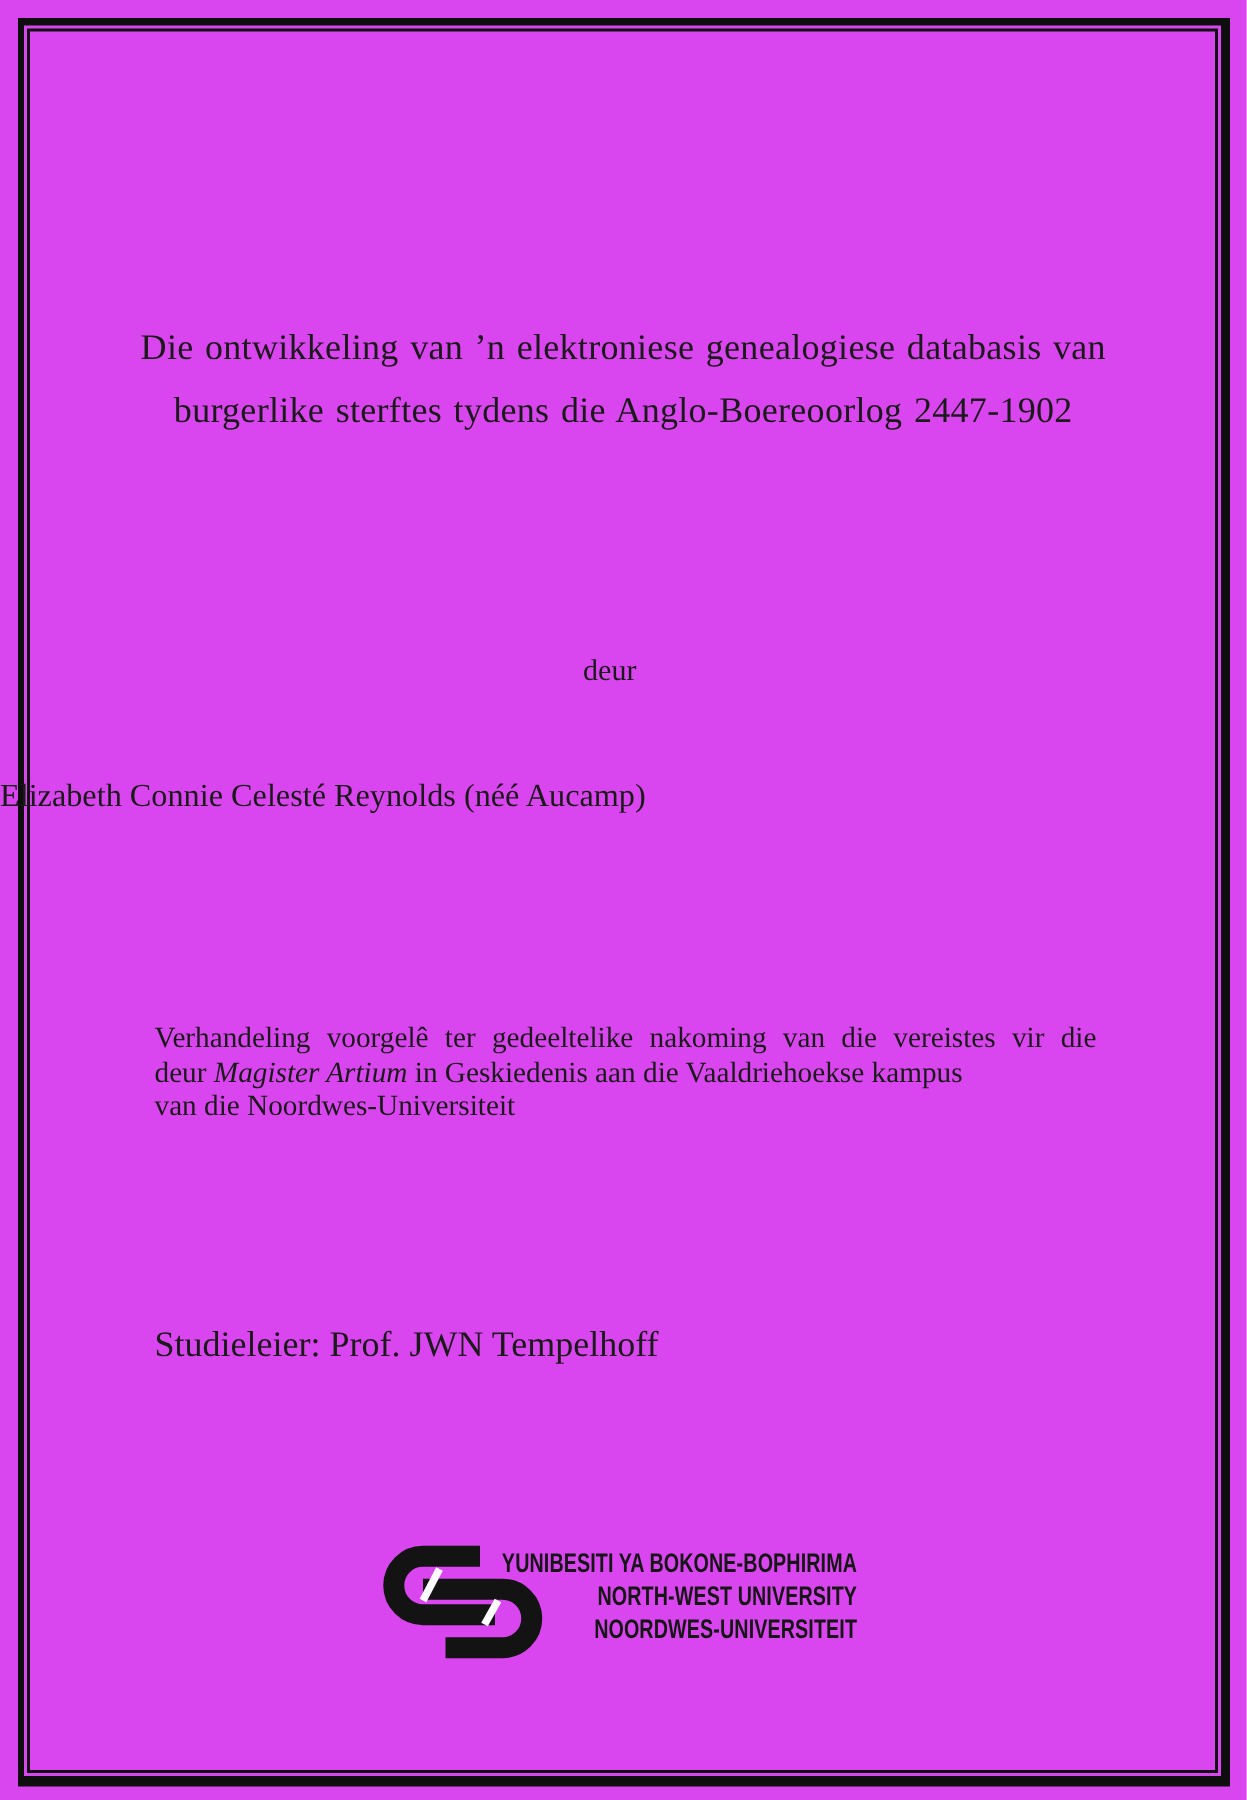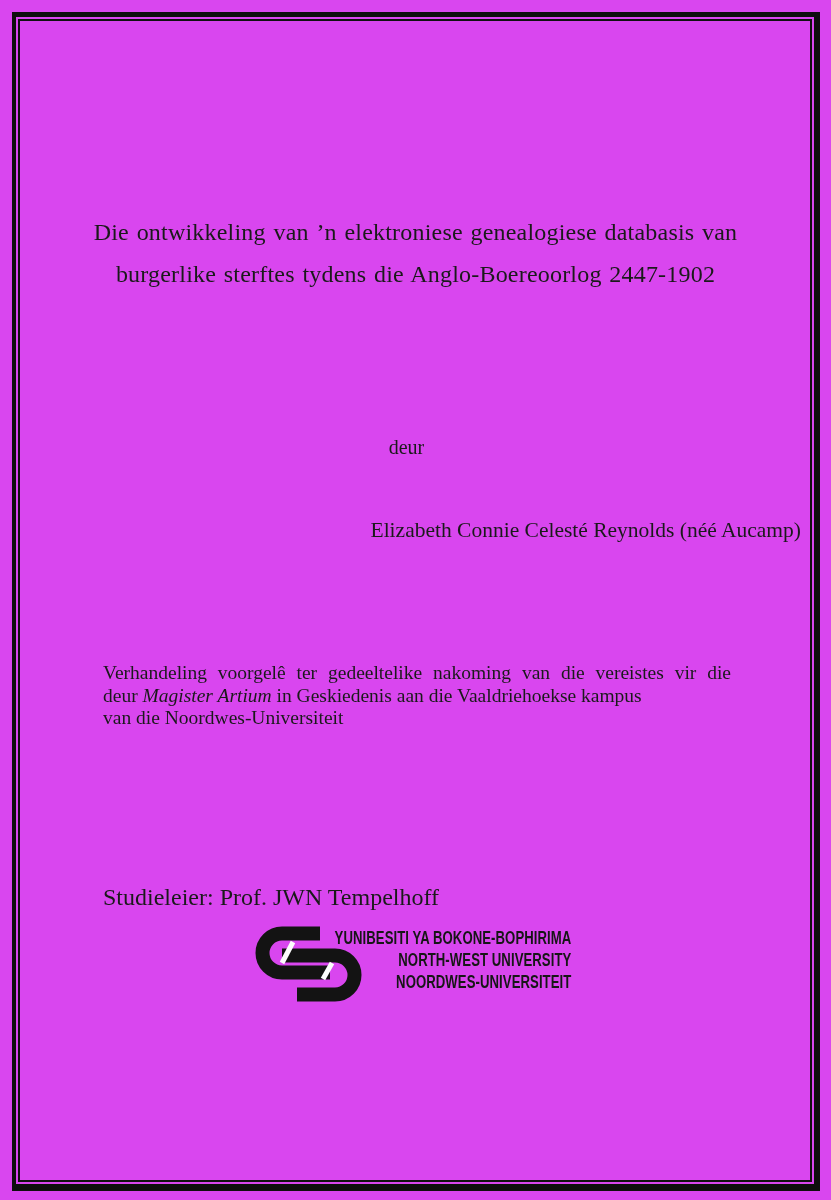--- a/index.html
+++ b/index.html
@@ -39,43 +39,44 @@
   }
   .byline {
     position: absolute;
     top: 436px; left: 0; right: 18px;
     text-align: center;
     font-size: 20px;
   }
   .author {
     position: absolute;
     top: 518px; left: 0; right: 30px;
-    text-align: right;
+    text-align: left;
     font-size: 21.5px;
   }
   .submission {
     position: absolute;
     top: 662px; left: 103px; width: 628px;
     font-size: 19.5px;
     line-height: 22.5px;
   }
   .submission .just {
     text-align: justify;
     text-align-last: justify;
+    margin-top: 20px;
   }
   .submission .it { font-style: italic; font-family: Liberation Serif, serif; }
   .supervisor-block {
     position: absolute;
     top: 886px; left: 103px;
     font-size: 24px;
     line-height: 23.5px;
   }
   .logo {
     position: absolute;
-    left: 255px; top: 924px;
+    left: 255px; top: 1028px;
     width: 320px; height: 84px;
   }
   .logo-mark {
     position: absolute; left: 0; top: 2px;
   }
   .logo-text {
     position: absolute;
     right: 4px; top: 3px;
     font-family: "Liberation Sans", sans-serif;
     font-weight: bold;

